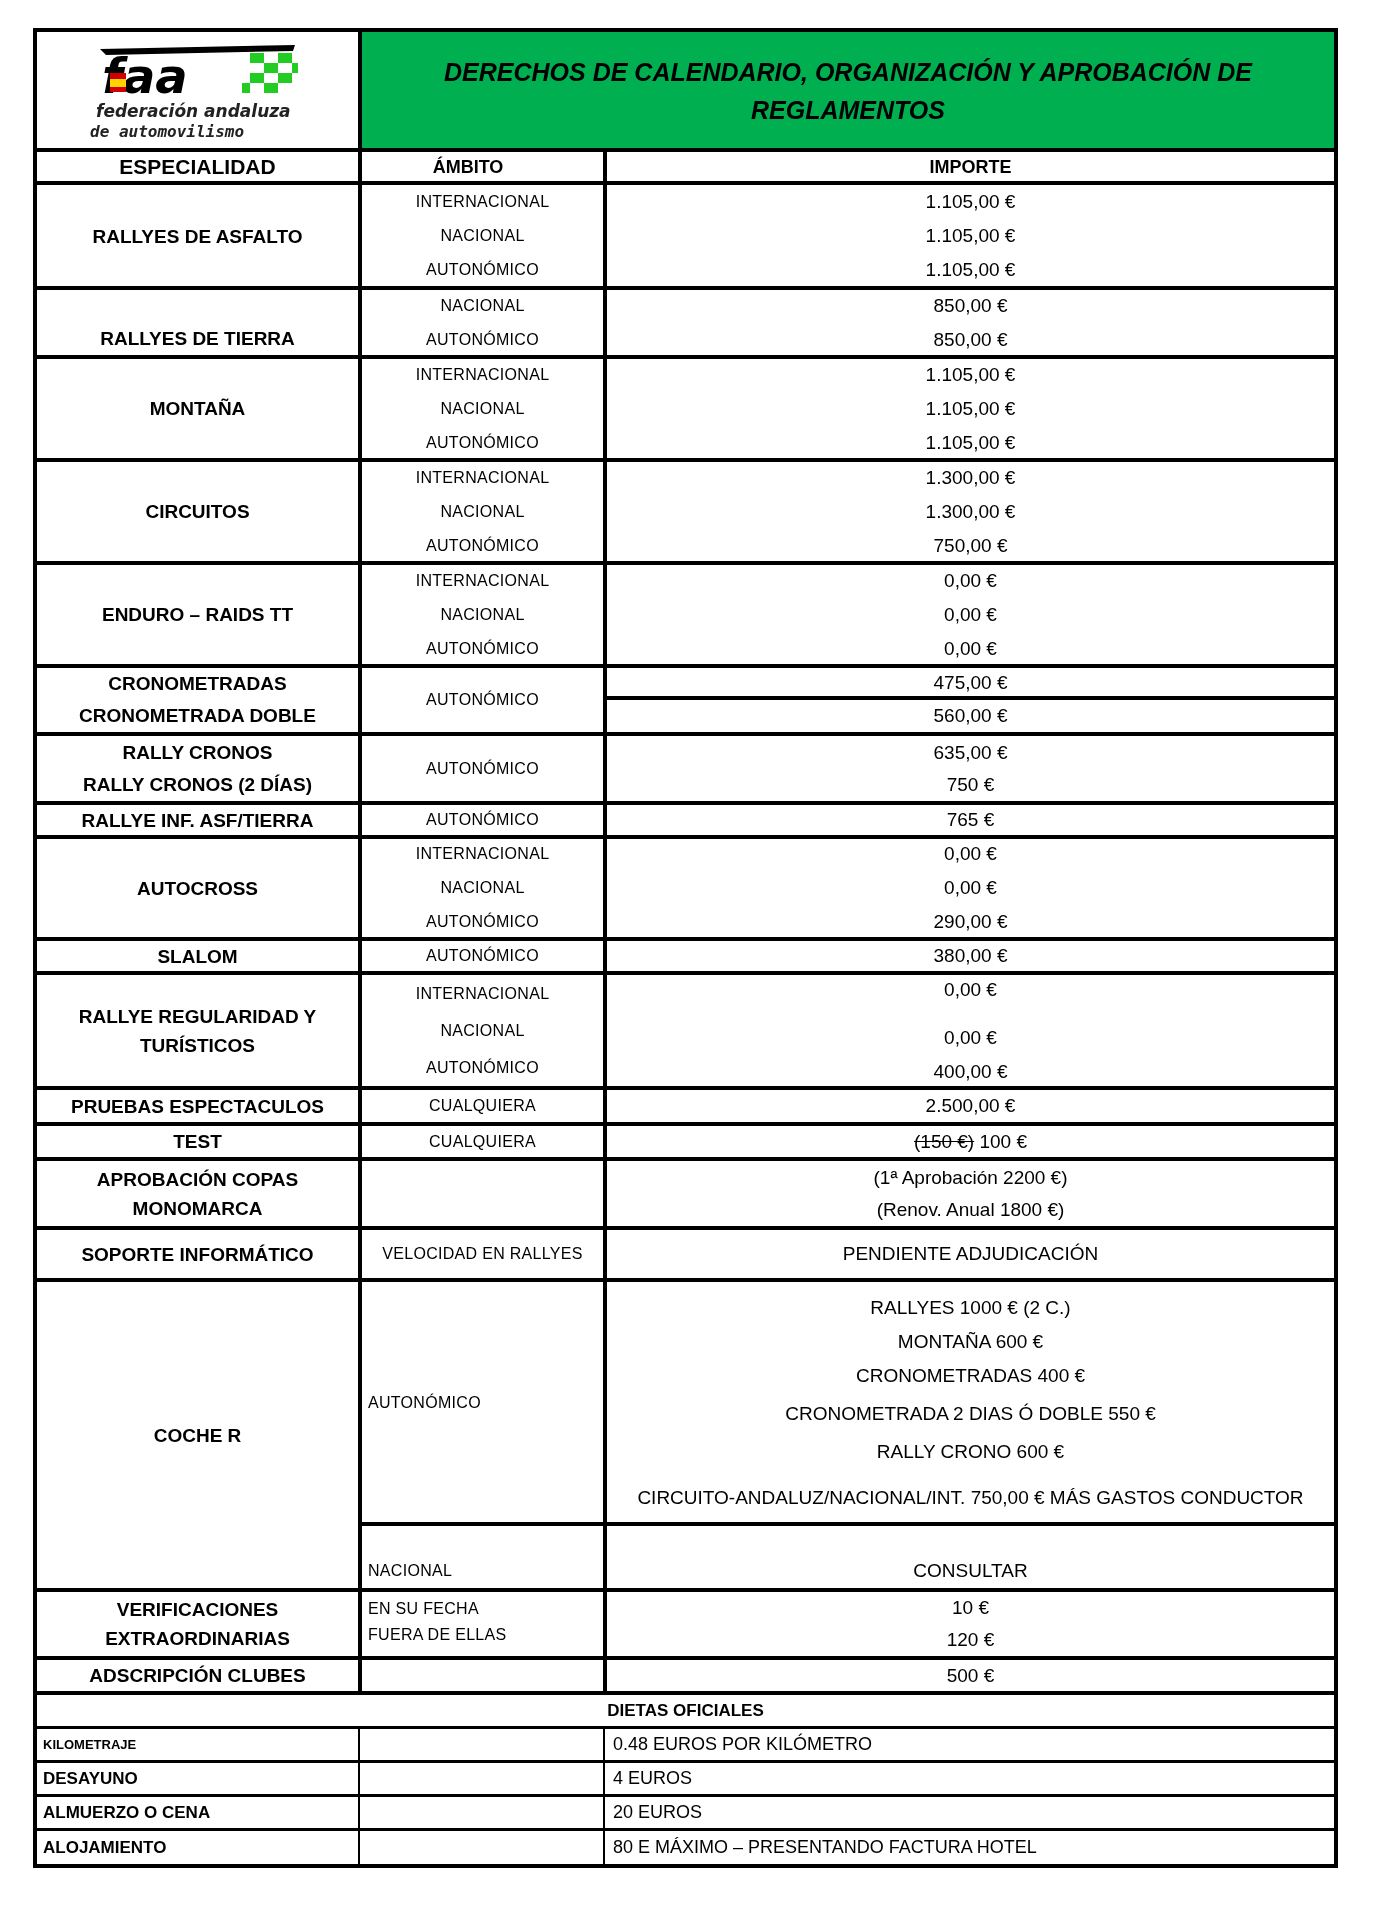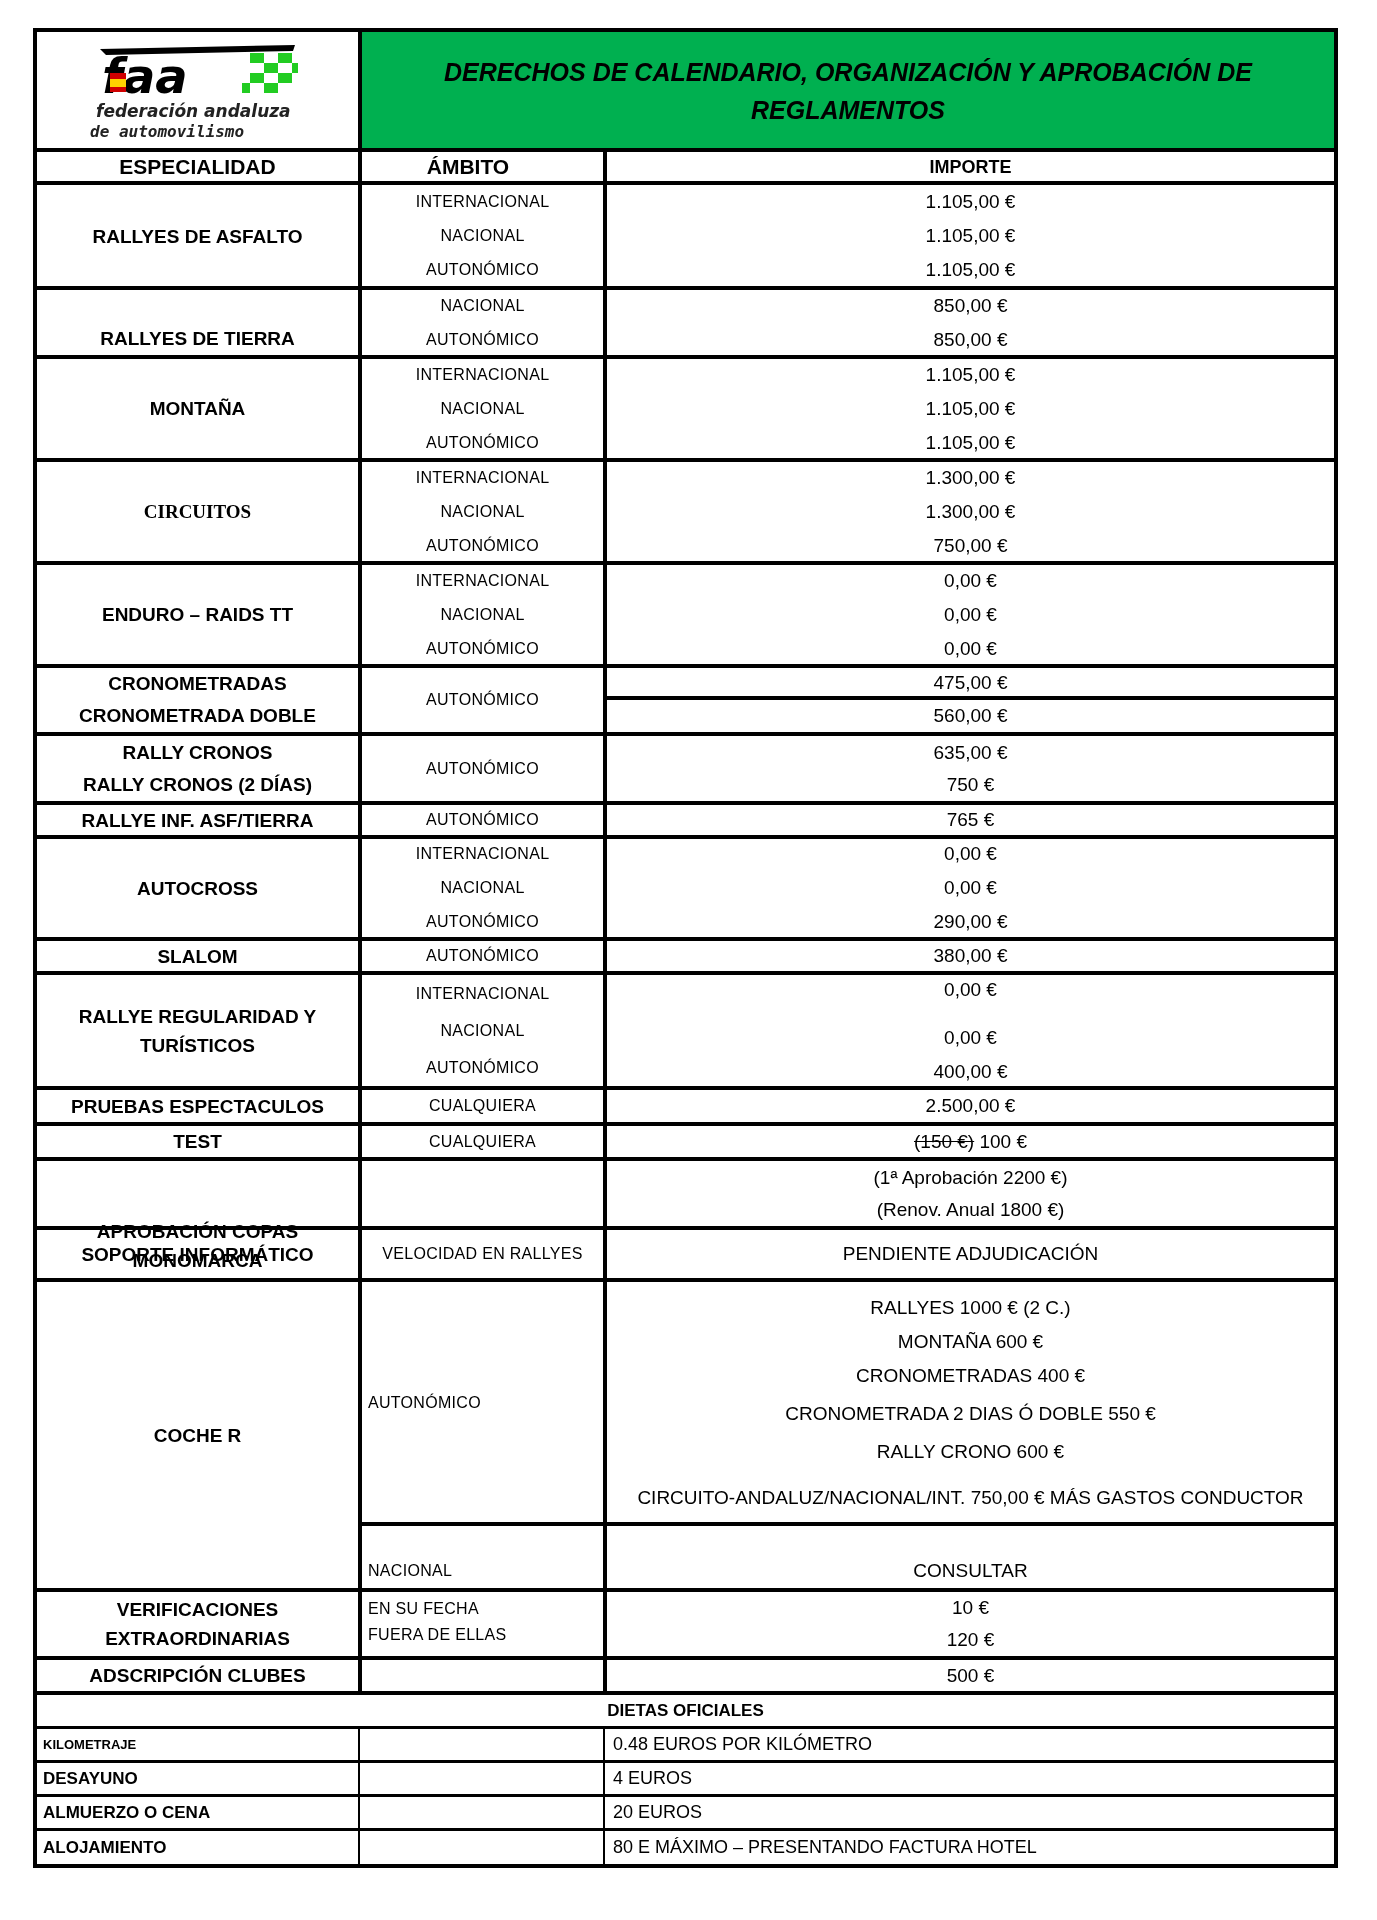--- a/index.html
+++ b/index.html
@@ -44,21 +44,21 @@
       <text x="0" y="96" font-family="DejaVu Sans Mono, monospace" font-weight="bold" font-style="italic" font-size="16" fill="#222">de automovilismo</text>
     </svg>
   </div>
   <div class="vline" style="left:321px;top:0;height:118px;"></div>
   <div class="cell title" style="left:325px;top:0;width:972px;height:118px;">
     <span>DERECHOS DE CALENDARIO, ORGANIZACIÓN Y APROBACIÓN DE REGLAMENTOS</span>
   </div>
   <div class="hline" style="top:116px;"></div>
 
   <div class="cell bold" style="left:0;top:120px;width:321px;height:30px;font-size:21px;">ESPECIALIDAD</div>
-  <div class="cell bold" style="left:325px;top:120px;width:212px;height:30px;font-size:21px;">ÁMBITO</div>
+  <div class="cell bold" style="left:325px;top:120px;width:212px;height:30px;font-size:18px;">ÁMBITO</div>
   <div class="cell bold" style="left:570px;top:120px;width:727px;height:30px;font-size:18px;">IMPORTE</div>
   <div class="hline" style="top:149px;"></div>
 
   <div class="vline" style="left:321px;top:118px;height:1545px;"></div>
   <div class="vline" style="left:566px;top:118px;height:1545px;"></div>
 
   <div class="cell spec" style="left:0;top:153px;width:321px;height:102px;">RALLYES DE ASFALTO</div>
   <div class="cell amb" style="left:325px;top:153px;width:241px;height:102px;">
     <div>INTERNACIONAL</div>
     <div>NACIONAL</div>
@@ -88,21 +88,21 @@
     <div>NACIONAL</div>
     <div>AUTONÓMICO</div>
   </div>
   <div class="cell imp" style="left:570px;top:327px;width:727px;height:99px;">
     <div>1.105,00 €</div>
     <div>1.105,00 €</div>
     <div>1.105,00 €</div>
   </div>
   <div class="hline" style="top:426px;"></div>
 
-  <div class="cell spec" style="left:0;top:430px;width:321px;height:99px;font-family:Liberation Serif, serif;">CIRCUITOS</div>
+  <div class="cell spec" style="left:0;top:430px;width:321px;height:99px;">CIRCUITOS</div>
   <div class="cell amb" style="left:325px;top:430px;width:241px;height:99px;">
     <div>INTERNACIONAL</div>
     <div>NACIONAL</div>
     <div>AUTONÓMICO</div>
   </div>
   <div class="cell imp" style="left:570px;top:430px;width:727px;height:99px;">
     <div>1.300,00 €</div>
     <div>1.300,00 €</div>
     <div>750,00 €</div>
   </div>
@@ -187,21 +187,21 @@
   <div class="hline" style="top:1090px;"></div>
 
   <div class="cell spec" style="left:0;top:1094px;width:321px;height:31px;">TEST</div>
   <div class="cell amb" style="left:325px;top:1094px;width:241px;height:31px;">CUALQUIERA</div>
   <div class="cell imp" style="left:570px;top:1094px;width:727px;height:31px;flex-direction:row;">
     <span class="strike">(150 €)</span>
     <span style="white-space:pre;"> 100 €</span>
   </div>
   <div class="hline" style="top:1125px;"></div>
 
-  <div class="cell spec" style="left:0;top:1181px;width:321px;height:65px;">
+  <div class="cell spec" style="left:0;top:1129px;width:321px;height:65px;">
     <div>APROBACIÓN COPAS</div>
     <div>MONOMARCA</div>
   </div>
   <div class="cell amb" style="left:325px;top:1129px;width:241px;height:65px;"></div>
   <div class="cell imp" style="left:570px;top:1129px;width:727px;height:65px;line-height:32px;">
     <div>(1ª Aprobación 2200 €)</div>
     <div>(Renov. Anual 1800 €)</div>
   </div>
   <div class="hline" style="top:1194px;"></div>
 

